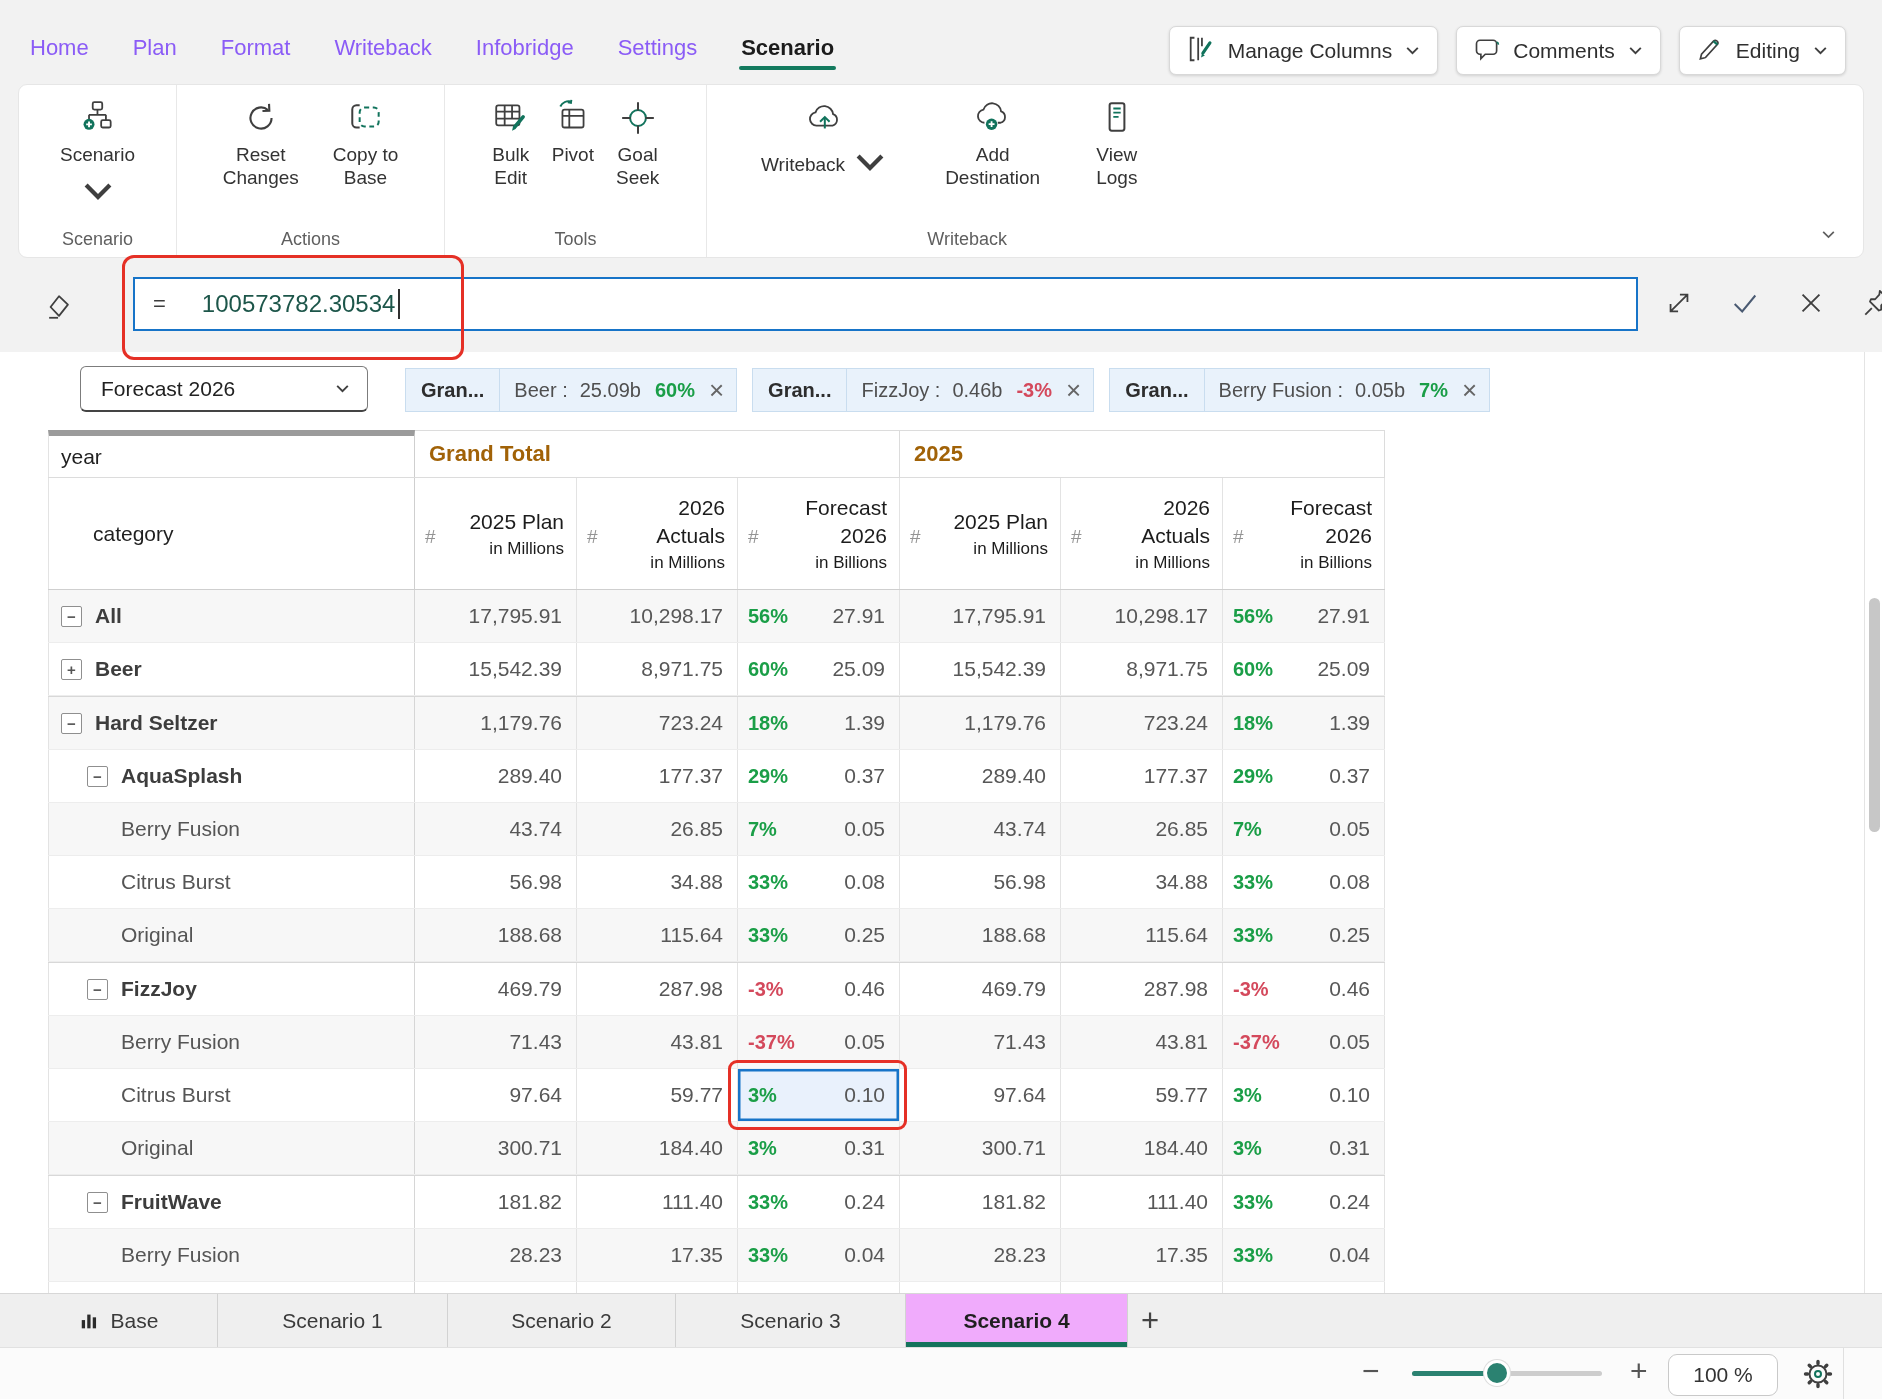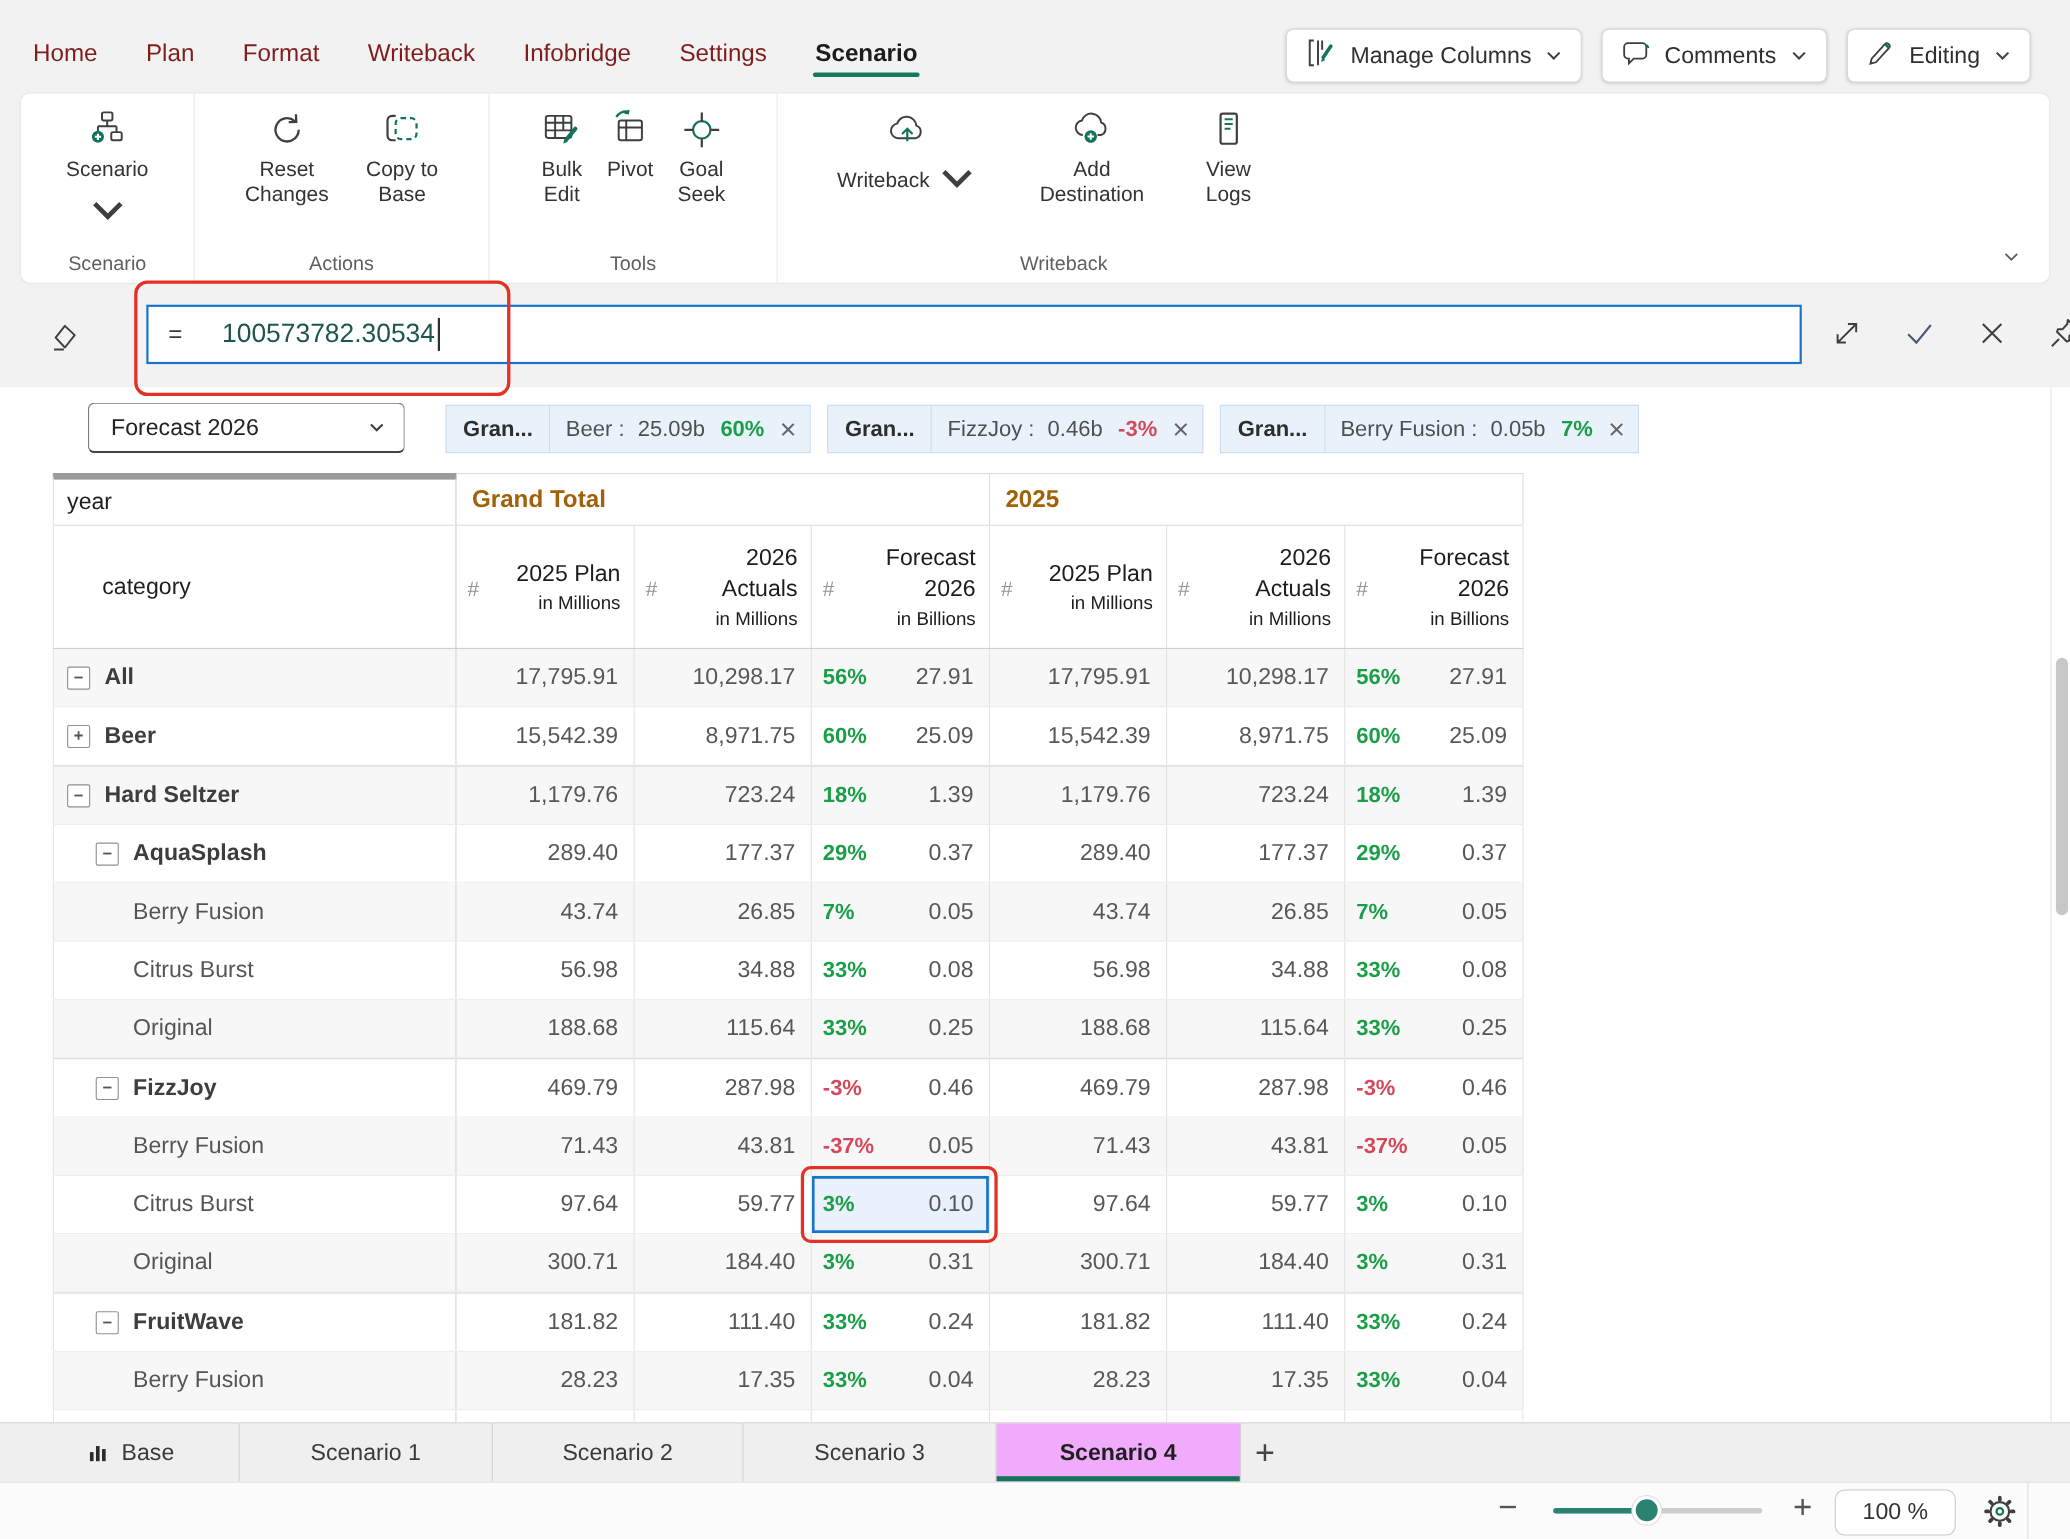--- a/index.html
+++ b/index.html
@@ -1,20 +1,20 @@
 <!DOCTYPE html>
 <html><head>
 <meta charset="utf-8">
 <style>
   html,body{margin:0;padding:0;background:#e9e9e9;}
   #app{position:relative;width:1882px;height:1399px;background:#f2f2f2;overflow:hidden;
        font-family:"Liberation Sans",sans-serif;color:#333;}
   
   .menu-bar{position:absolute;left:30px;top:22px;height:52px;display:flex;align-items:center;gap:44px;}
-  .menu-item{font-size:22px;color:#7f1d1d;position:relative;cursor:default;}
+  .menu-item{font-size:22px;color:#8b5cf6;position:relative;cursor:default;}
   .menu-item.active{font-weight:700;color:#1c1c1c;}
   .menu-item.active::after{content:"";position:absolute;left:-2px;right:-2px;bottom:-9px;height:4px;background:#137a5e;border-radius:2px;}
   .top-buttons{position:absolute;right:36px;top:26px;display:flex;gap:18px;}
   .tbtn{height:47px;background:#fff;border:1px solid #d8d8d8;border-radius:7px;display:flex;align-items:center;
         padding:0 16px;gap:12px;box-shadow:0 1px 3px rgba(0,0,0,.14);}
   .tbtn .tlabel{font-size:21px;color:#2f2f2f;}
   .chev{width:17px;height:17px;}
   
   .ribbon{position:absolute;left:18px;top:84px;width:1844px;height:172px;background:#fff;border:1px solid #e6e6e6;
           border-radius:9px;display:flex;}

